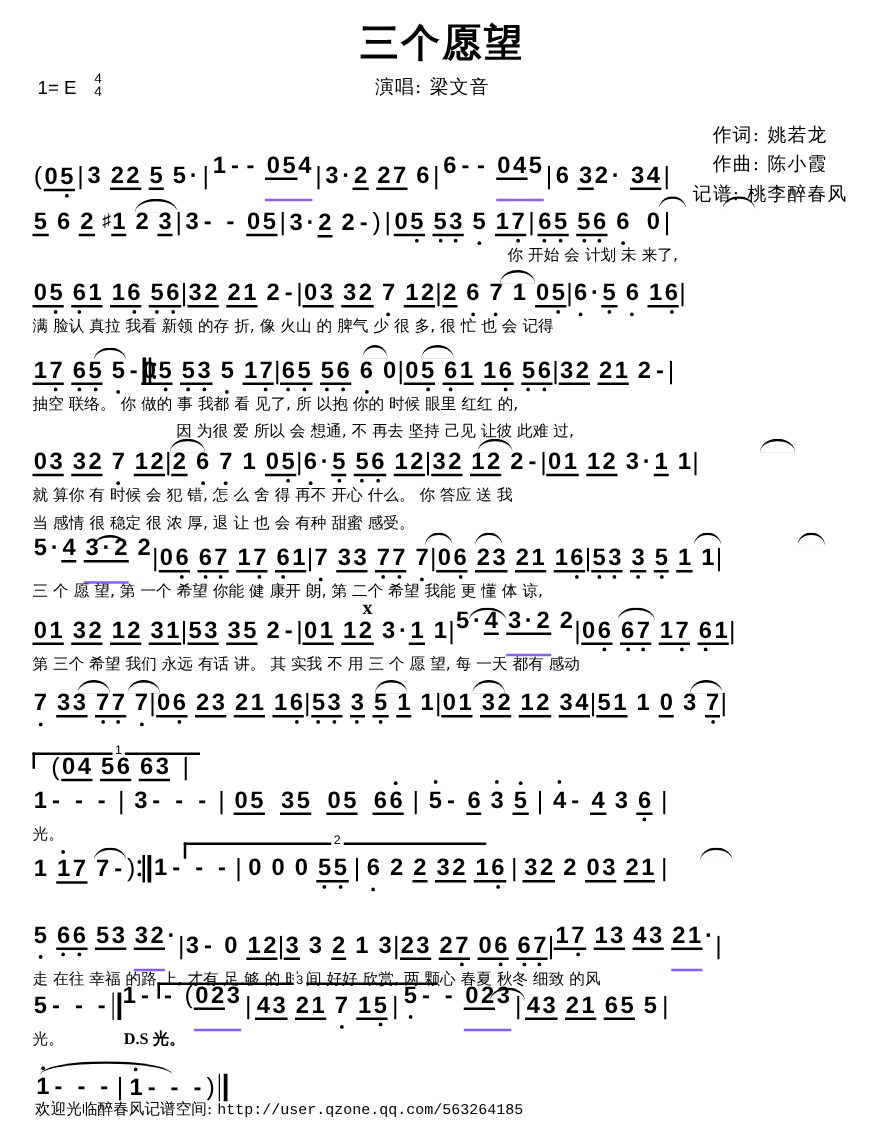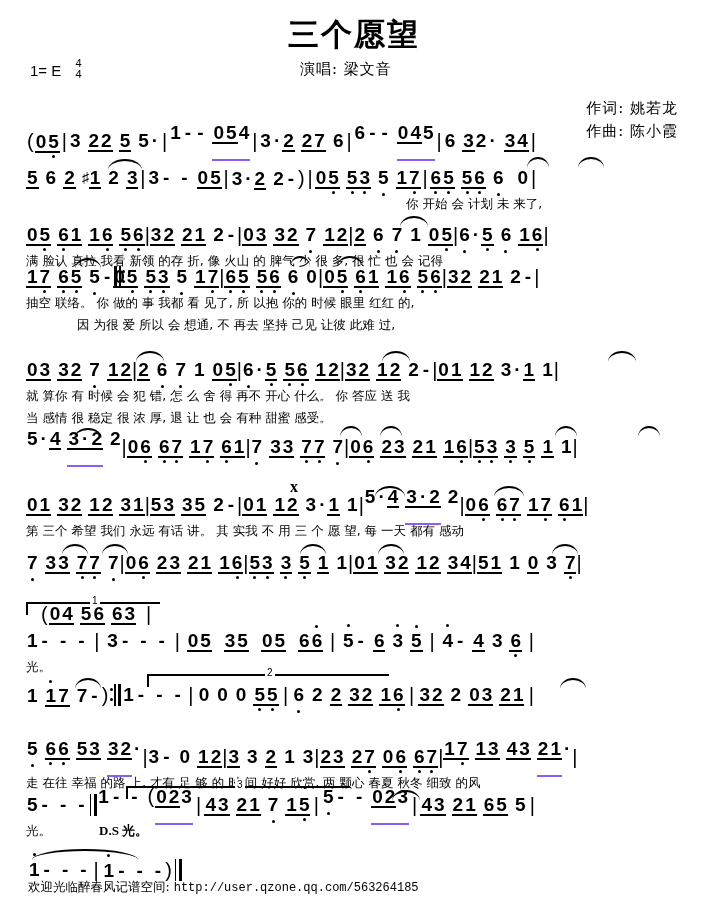--- a/index.html
+++ b/index.html
@@ -137,20 +137,21 @@
       <span class="num">4</span>
       <span class="den">4</span>
     </span>
   </div>
 
   <div class="singer">演唱: 梁文音</div>
 
   <div class="credits">
     <div>作词: 姚若龙</div>
     <div>作曲: 陈小霞</div>
+    <div>记谱: 桃李醉春风</div>
   </div>
 
   <div class="system" style="top:126px;">
     <div class="noterow spread">
       <span class="meas"><span class="paren">(</span><span class="grp"><span class="n">0</span><span class="n dl">5</span></span></span>
       <span class="bar"></span>
       <span class="meas"><span class="n">3</span><span class="sp"></span><span class="grp"><span class="n">2</span><span class="n">2</span></span><span class="sp"></span><span class="grp"><span class="n">5</span></span><span class="sp"></span><span class="n">5</span><span class="dot">·</span></span>
       <span class="bar"></span>
       <span class="meas"><span class="n">1</span><span class="dash">-</span><span class="dash">-</span><span class="sp"></span><span class="grp2"><span class="inner"><span class="n">0</span><span class="n">5</span></span><span class="n">4</span></span></span>
       <span class="bar"></span>
@@ -192,21 +193,21 @@
       <span class="meas"><span class="grp"><span class="n">0</span><span class="n">3</span></span><span class="sp"></span><span class="grp"><span class="n">3</span><span class="n">2</span></span><span class="sp"></span><span class="n dl">7</span><span class="sp"></span><span class="grp"><span class="n">1</span><span class="n">2</span></span></span>
       <span class="bar"></span>
       <span class="meas"><span class="grp"><span class="n">2</span></span><span class="sp"></span><span class="n dl">6</span><span class="sp"></span><span class="n dl">7</span><span class="sp"></span><span class="n">1</span><span class="sp"></span><span class="grp"><span class="n">0</span><span class="n dl">5</span></span></span>
       <span class="bar"></span>
       <span class="meas"><span class="n dl">6</span><span class="dot">·</span><span class="grp"><span class="n dl">5</span></span><span class="sp"></span><span class="n dl">6</span><span class="sp"></span><span class="grp"><span class="n">1</span><span class="n dl">6</span></span></span>
       <span class="bar"></span>
     </div>
     <div class="lyricrow">满 脸认 真拉 我看   新领 的存 折,   像 火山 的 脾气   少 很 多, 很   忙 也 会 记得</div>
   </div>
 
-  <div class="system" style="top:262px;">
+  <div class="system" style="top:282px;">
     <div class="slur" style="left:75px;top:-4px;width:26px;"></div>
     <div class="slur" style="left:290px;top:-6px;width:20px;"></div>
     <div class="slur" style="left:337px;top:-6px;width:26px;"></div>
     <div class="noterow spread">
       <span class="meas"><span class="grp"><span class="n">1</span><span class="n dl">7</span></span><span class="sp"></span><span class="grp"><span class="n dl">6</span><span class="n dl">5</span></span><span class="sp"></span><span class="n dl">5</span><span class="dash">-</span></span>
       <span class="rpt-open">
           <span class="rpt-dots">
             <span></span>
             <span></span>
           </span>
@@ -214,21 +215,21 @@
       <span class="meas"><span class="grp"><span class="n">0</span><span class="n dl">5</span></span><span class="sp"></span><span class="grp"><span class="n dl">5</span><span class="n dl">3</span></span><span class="sp"></span><span class="n dl">5</span><span class="sp"></span><span class="grp"><span class="n">1</span><span class="n dl">7</span></span></span>
       <span class="bar"></span>
       <span class="meas"><span class="grp"><span class="n dl">6</span><span class="n dl">5</span></span><span class="sp"></span><span class="grp"><span class="n dl">5</span><span class="n dl">6</span></span><span class="sp"></span><span class="n dl">6</span><span class="sp"></span><span class="n">0</span></span>
       <span class="bar"></span>
       <span class="meas"><span class="grp"><span class="n">0</span><span class="n dl">5</span></span><span class="sp"></span><span class="grp"><span class="n dl">6</span><span class="n">1</span></span><span class="sp"></span><span class="grp"><span class="n">1</span><span class="n dl">6</span></span><span class="sp"></span><span class="grp"><span class="n dl">5</span><span class="n dl">6</span></span></span>
       <span class="bar"></span>
       <span class="meas"><span class="grp"><span class="n">3</span><span class="n">2</span></span><span class="sp"></span><span class="grp"><span class="n">2</span><span class="n">1</span></span><span class="sp"></span><span class="n">2</span><span class="dash">-</span></span>
       <span class="bar"></span>
     </div>
     <div class="lyricrow">抽空 联络。   你 做的 事 我都   看   见了,   所 以抱 你的 时候   眼里 红红 的,</div>
-    <div class="lyricrow" style="padding-left:77px;">因 为很 爱 所以   会   想通,   不 再去 坚持 己见   让彼 此难 过,</div>
+    <div class="lyricrow" style="padding-left:107px;margin-left:34px;">因 为很 爱 所以   会   想通,   不 再去 坚持 己见   让彼 此难 过,</div>
   </div>
 
   <div class="system" style="top:355px;">
     <div class="slur" style="left:136px;top:-4px;width:28px;"></div>
     <div class="slur" style="left:382px;top:-4px;width:28px;"></div>
     <div class="slur" style="left:608px;top:-4px;width:28px;"></div>
     <div class="noterow spread">
       <span class="meas"><span class="grp"><span class="n">0</span><span class="n">3</span></span><span class="sp"></span><span class="grp"><span class="n">3</span><span class="n">2</span></span><span class="sp"></span><span class="n dl">7</span><span class="sp"></span><span class="grp"><span class="n">1</span><span class="n">2</span></span></span>
       <span class="bar"></span>
       <span class="meas"><span class="grp"><span class="n">2</span></span><span class="sp"></span><span class="n dl">6</span><span class="sp"></span><span class="n dl">7</span><span class="sp"></span><span class="n">1</span><span class="sp"></span><span class="grp"><span class="n">0</span><span class="n dl">5</span></span></span>
@@ -255,20 +256,21 @@
       <span class="bar"></span>
       <span class="meas"><span class="grp"><span class="n">0</span><span class="n dl">6</span></span><span class="sp"></span><span class="grp"><span class="n dl">6</span><span class="n dl">7</span></span><span class="sp"></span><span class="grp"><span class="n">1</span><span class="n dl">7</span></span><span class="sp"></span><span class="grp"><span class="n dl">6</span><span class="n">1</span></span></span>
       <span class="bar"></span>
       <span class="meas"><span class="n dl">7</span><span class="sp"></span><span class="grp"><span class="n">3</span><span class="n">3</span></span><span class="sp"></span><span class="grp"><span class="n dl">7</span><span class="n dl">7</span></span><span class="sp"></span><span class="n dl">7</span></span>
       <span class="bar"></span>
       <span class="meas"><span class="grp"><span class="n">0</span><span class="n dl">6</span></span><span class="sp"></span><span class="grp"><span class="n">2</span><span class="n">3</span></span><span class="sp"></span><span class="grp"><span class="n">2</span><span class="n">1</span></span><span class="sp"></span><span class="grp"><span class="n">1</span><span class="n dl">6</span></span></span>
       <span class="bar"></span>
       <span class="meas"><span class="grp"><span class="n dl">5</span><span class="n dl">3</span></span><span class="sp"></span><span class="grp"><span class="n dl">3</span></span><span class="sp"></span><span class="grp"><span class="n dl">5</span></span><span class="sp"></span><span class="grp"><span class="n">1</span></span><span class="sp"></span><span class="n">1</span></span>
       <span class="bar"></span>
     </div>
+    <div class="lyricrow">三 个 愿   望,   第 一个 希望 你能   健 康开   朗,   第 二个 希望 我能   更   懂 体 谅,</div>
   </div>
 
   <div class="system" style="top:490px;">
     <div class="segno" style="left:290px;top:-12px;">x</div>
     <div class="slur" style="left:375px;top:-4px;width:30px;"></div>
     <div class="slur" style="left:494px;top:-4px;width:30px;"></div>
     <div class="noterow spread">
       <span class="meas"><span class="grp"><span class="n">0</span><span class="n">1</span></span><span class="sp"></span><span class="grp"><span class="n">3</span><span class="n">2</span></span><span class="sp"></span><span class="grp"><span class="n">1</span><span class="n">2</span></span><span class="sp"></span><span class="grp"><span class="n">3</span><span class="n">1</span></span></span>
       <span class="bar"></span>
       <span class="meas"><span class="grp"><span class="n">5</span><span class="n">3</span></span><span class="sp"></span><span class="grp"><span class="n">3</span><span class="n">5</span></span><span class="sp"></span><span class="n">2</span><span class="dash">-</span></span>

